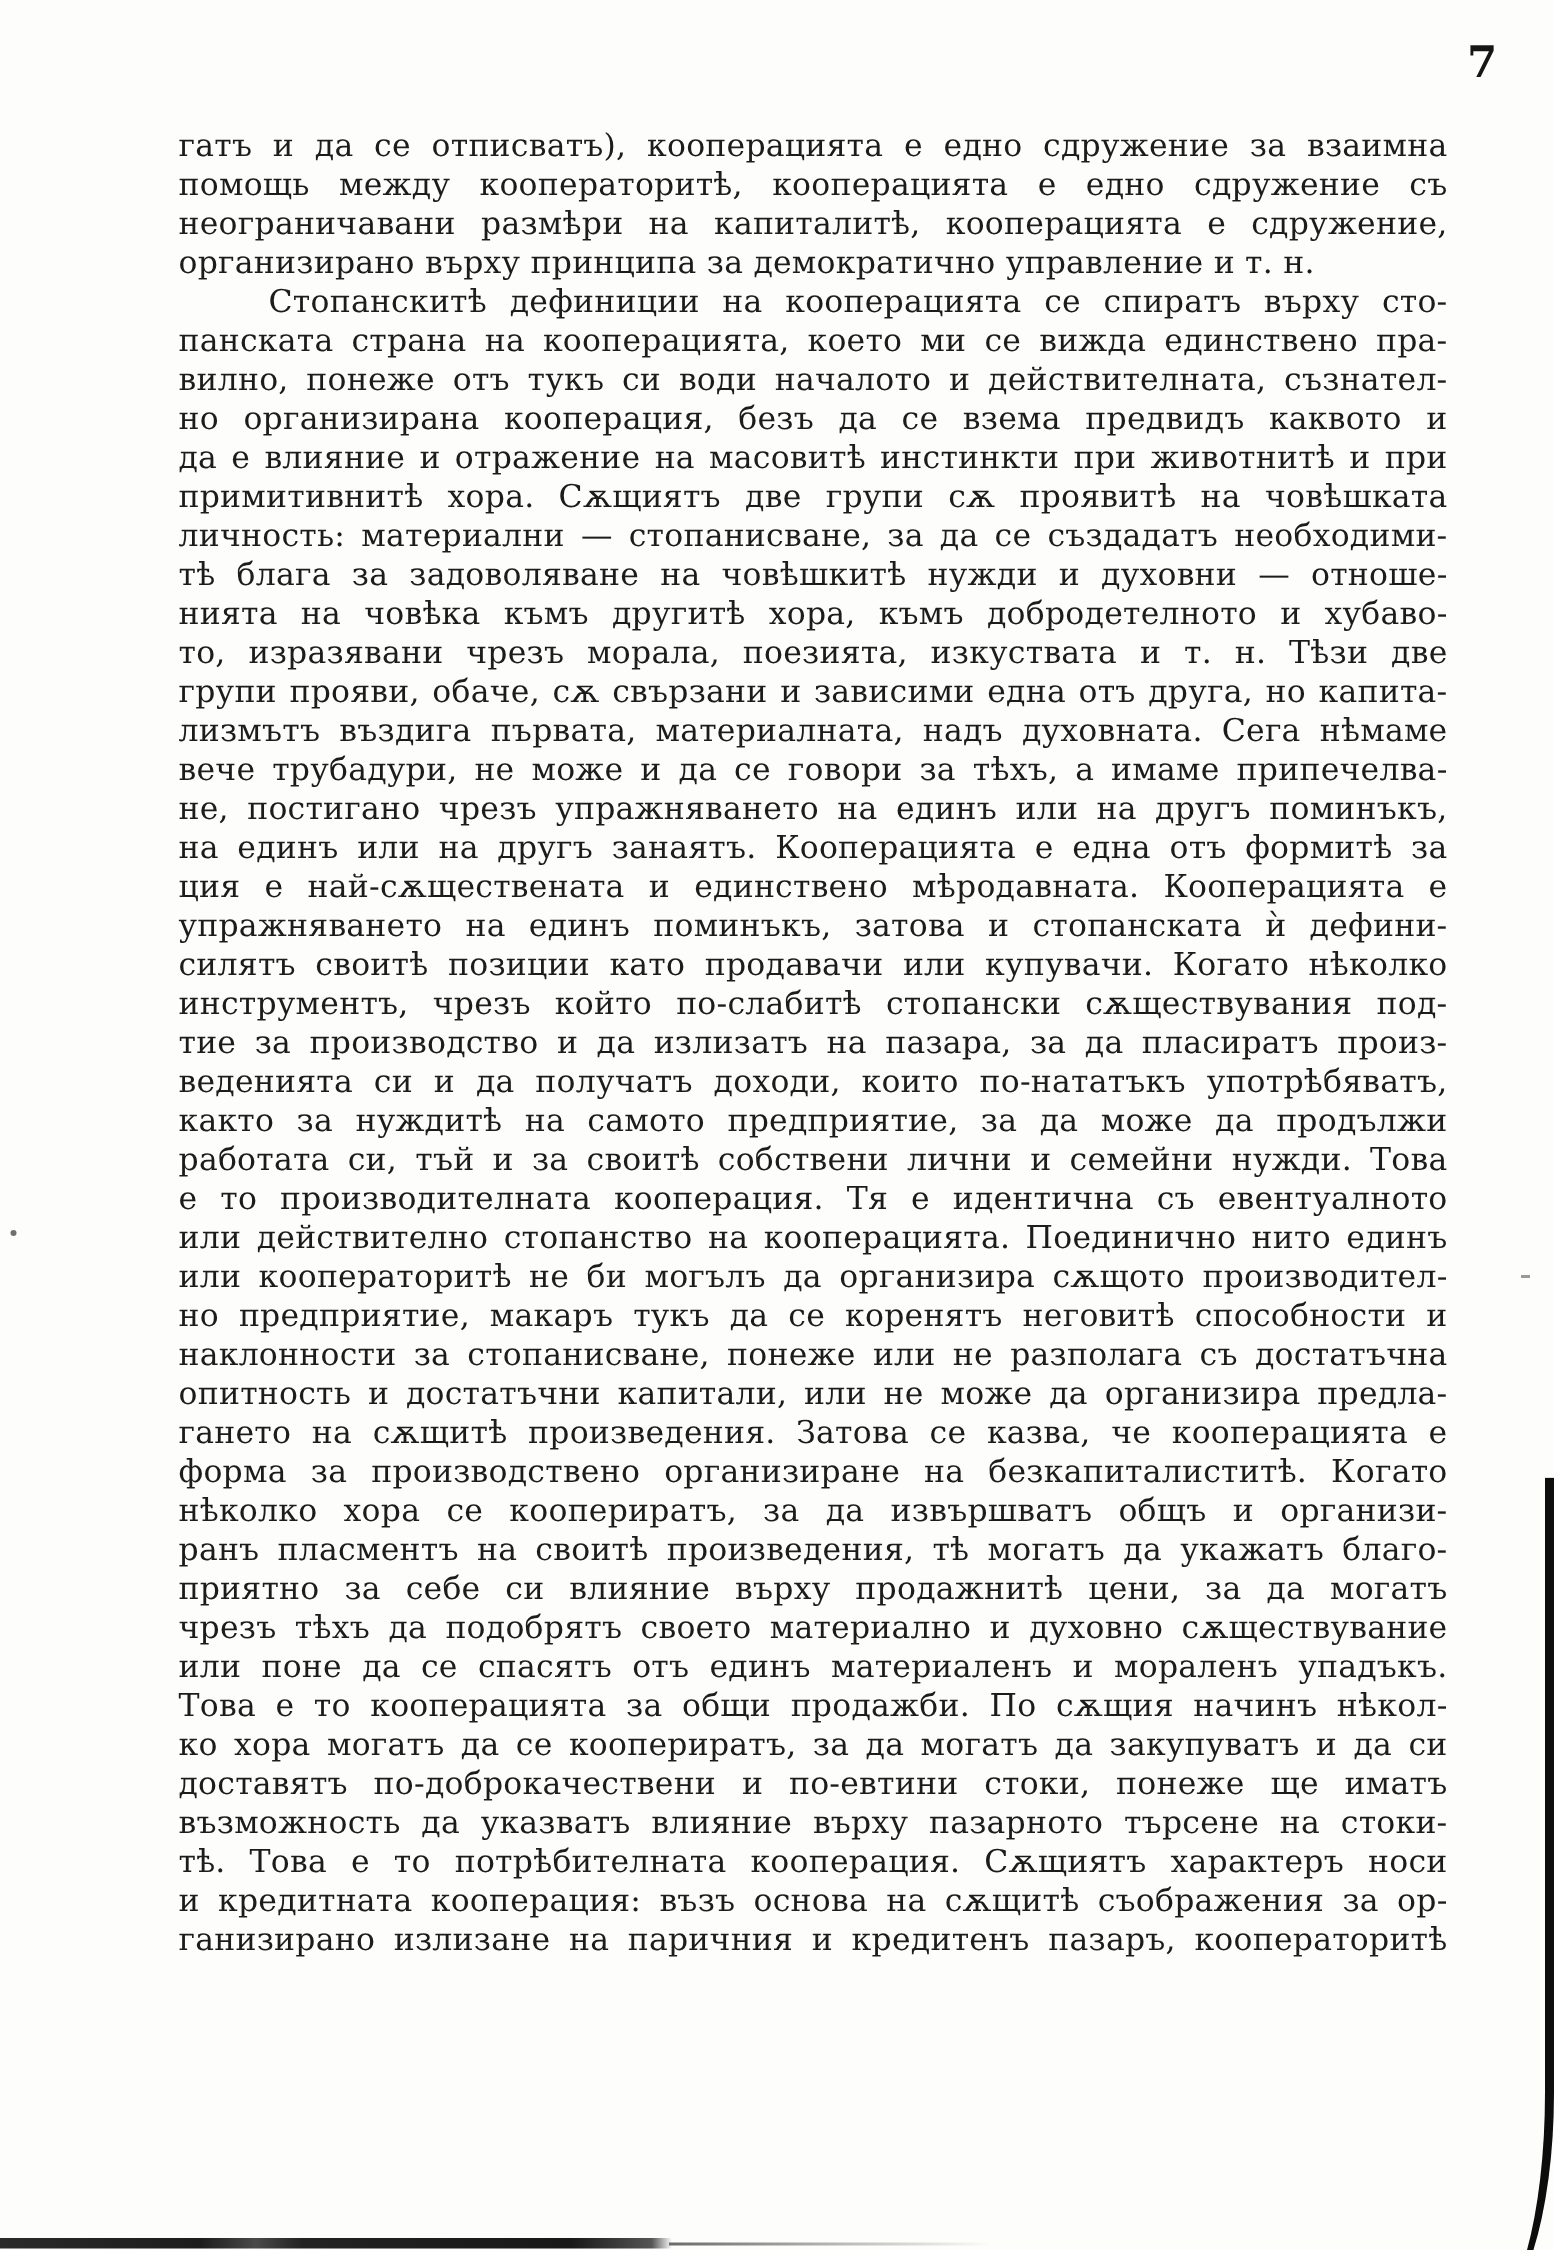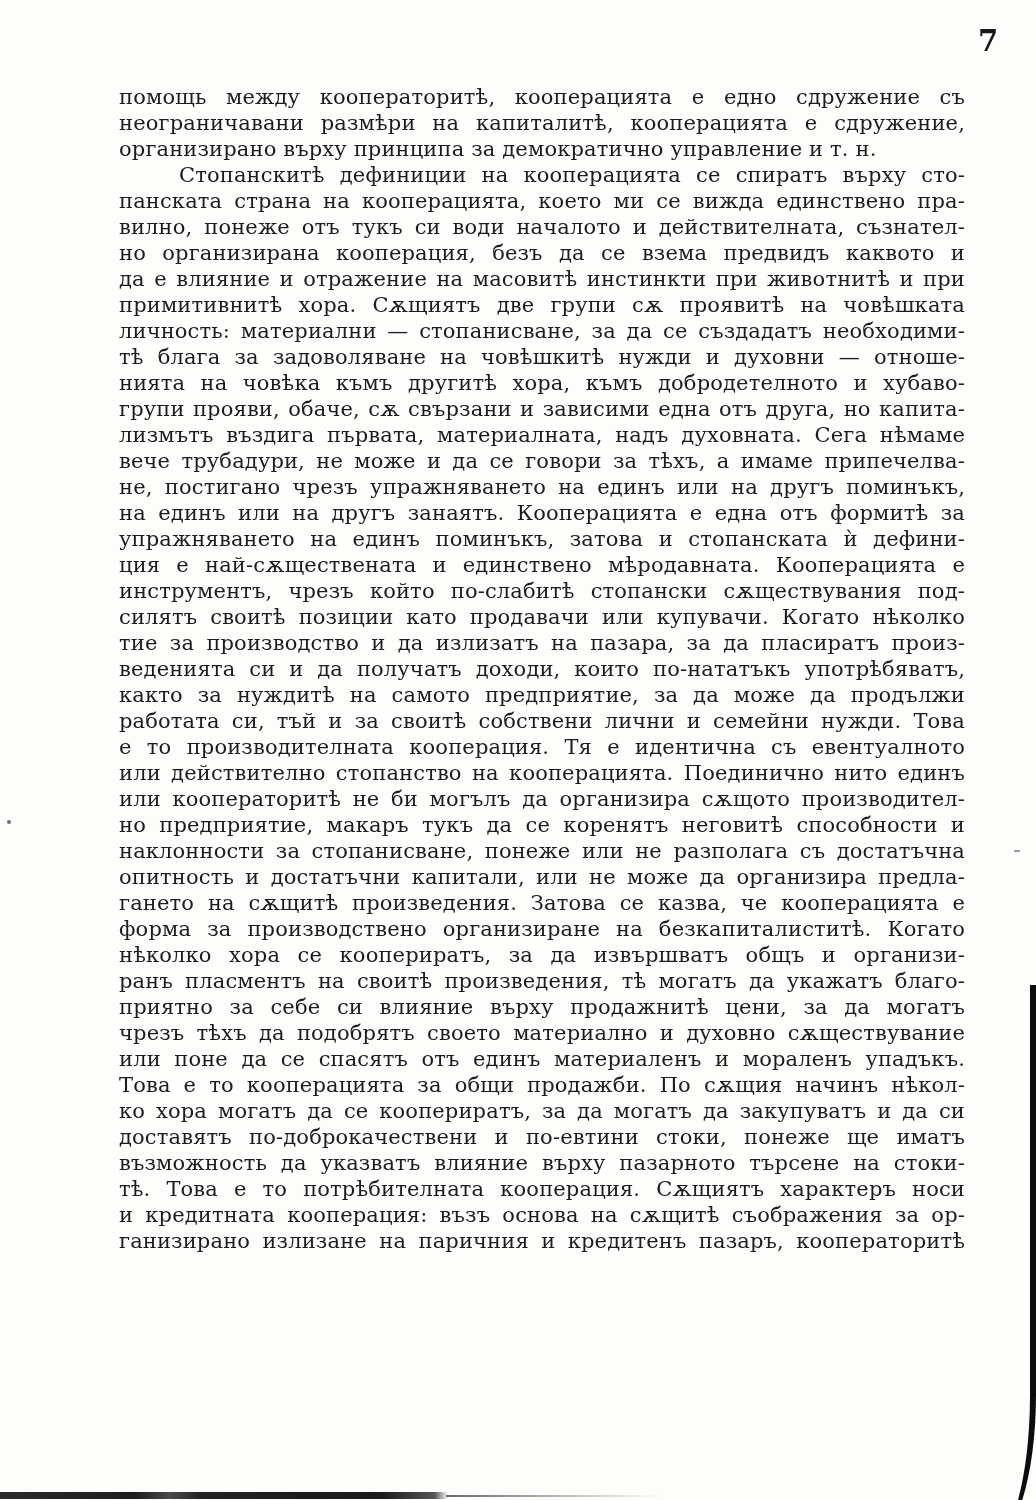--- a/index.html
+++ b/index.html
@@ -69,41 +69,43 @@
     border-bottom-right-radius: 48px 150px;
   }
 </style>
 </head>
 <body>
 
 <div class="page">
   <div class="page-number">7</div>
 
   <div class="text-block">
+      <div class="line just">гатъ и да се отписватъ), кооперацията е едно сдружение за взаимна</div>
       <div class="line just">помощь между кооператоритѣ, кооперацията е едно сдружение съ</div>
       <div class="line just">неограничавани размѣри на капиталитѣ, кооперацията е сдружение,</div>
       <div class="line no-just">организирано върху принципа за демократично управление и т. н.</div>
       <div class="line just indent">Стопанскитѣ дефиниции на кооперацията се спиратъ върху сто-</div>
       <div class="line just">панската страна на кооперацията, което ми се вижда единствено пра-</div>
       <div class="line just">вилно, понеже отъ тукъ си води началото и действителната, съзнател-</div>
       <div class="line just">но организирана кооперация, безъ да се взема предвидъ каквото и</div>
       <div class="line just">да е влияние и отражение на масовитѣ инстинкти при животнитѣ и при</div>
       <div class="line just">примитивнитѣ хора. Сѫщиятъ две групи сѫ проявитѣ на човѣшката</div>
       <div class="line just">личность: материални — стопанисване, за да се създадатъ необходими-</div>
       <div class="line just">тѣ блага за задоволяване на човѣшкитѣ нужди и духовни — отноше-</div>
       <div class="line just">нията на човѣка къмъ другитѣ хора, къмъ добродетелното и хубаво-</div>
+      <div class="line just">то, изразявани чрезъ морала, поезията, изкуствата и т. н. Тѣзи две</div>
       <div class="line just">групи прояви, обаче, сѫ свързани и зависими една отъ друга, но капита-</div>
       <div class="line just">лизмътъ въздига първата, материалната, надъ духовната. Сега нѣмаме</div>
       <div class="line just">вече трубадури, не може и да се говори за тѣхъ, а имаме припечелва-</div>
       <div class="line just">не, постигано чрезъ упражняването на единъ или на другъ поминъкъ,</div>
       <div class="line just">на единъ или на другъ занаятъ. Кооперацията е една отъ формитѣ за</div>
+      <div class="line just">ция е най-сѫществената и единствено мѣродавната. Кооперацията е</div>
       <div class="line just">упражняването на единъ поминъкъ, затова и стопанската ѝ дефини-</div>
-      <div class="line just">ция е най-сѫществената и единствено мѣродавната. Кооперацията е</div>
+      <div class="line just">силятъ своитѣ позиции като продавачи или купувачи. Когато нѣколко</div>
       <div class="line just">инструментъ, чрезъ който по-слабитѣ стопански сѫществувания под-</div>
-      <div class="line just">силятъ своитѣ позиции като продавачи или купувачи. Когато нѣколко</div>
       <div class="line just">тие за производство и да излизатъ на пазара, за да пласиратъ произ-</div>
       <div class="line just">веденията си и да получатъ доходи, които по-нататъкъ употрѣбяватъ,</div>
       <div class="line just">както за нуждитѣ на самото предприятие, за да може да продължи</div>
       <div class="line just">работата си, тъй и за своитѣ собствени лични и семейни нужди. Това</div>
       <div class="line just">е то производителната кооперация. Тя е идентична съ евентуалното</div>
       <div class="line just">или действително стопанство на кооперацията. Поединично нито единъ</div>
       <div class="line just">или кооператоритѣ не би могълъ да организира сѫщото производител-</div>
       <div class="line just">но предприятие, макаръ тукъ да се коренятъ неговитѣ способности и</div>
       <div class="line just">наклонности за стопанисване, понеже или не разполага съ достатъчна</div>
       <div class="line just">опитность и достатъчни капитали, или не може да организира предла-</div>

